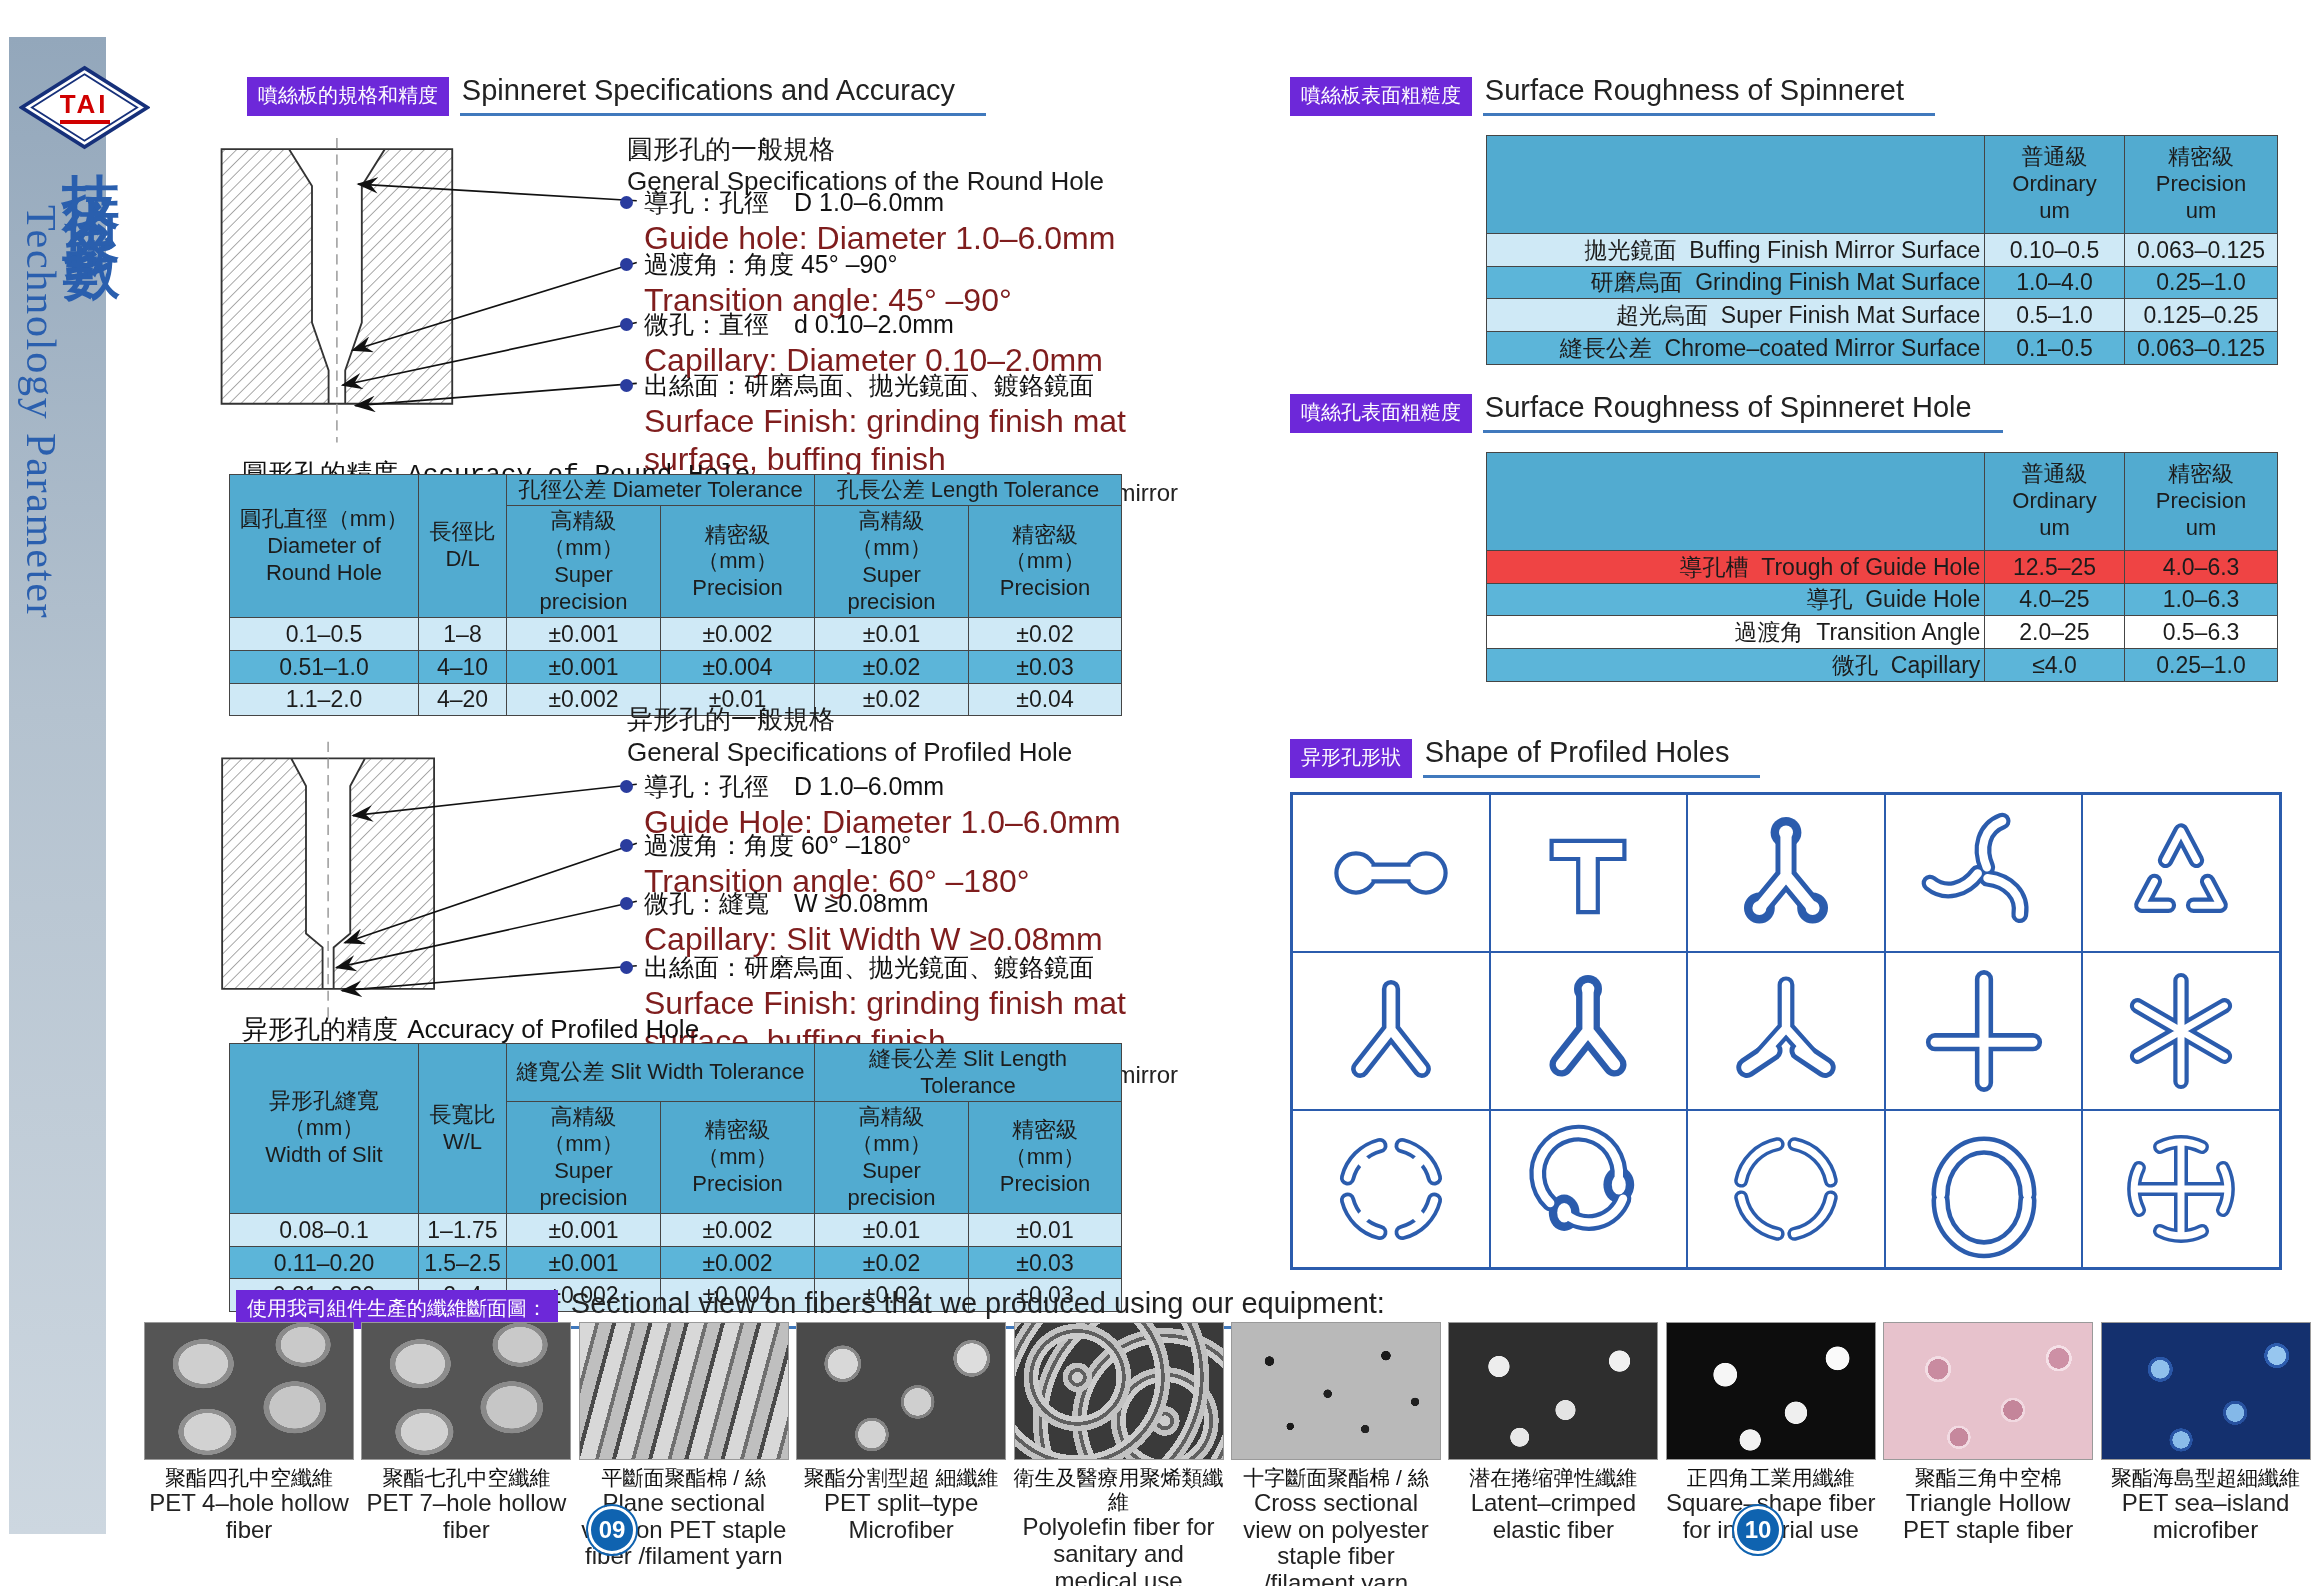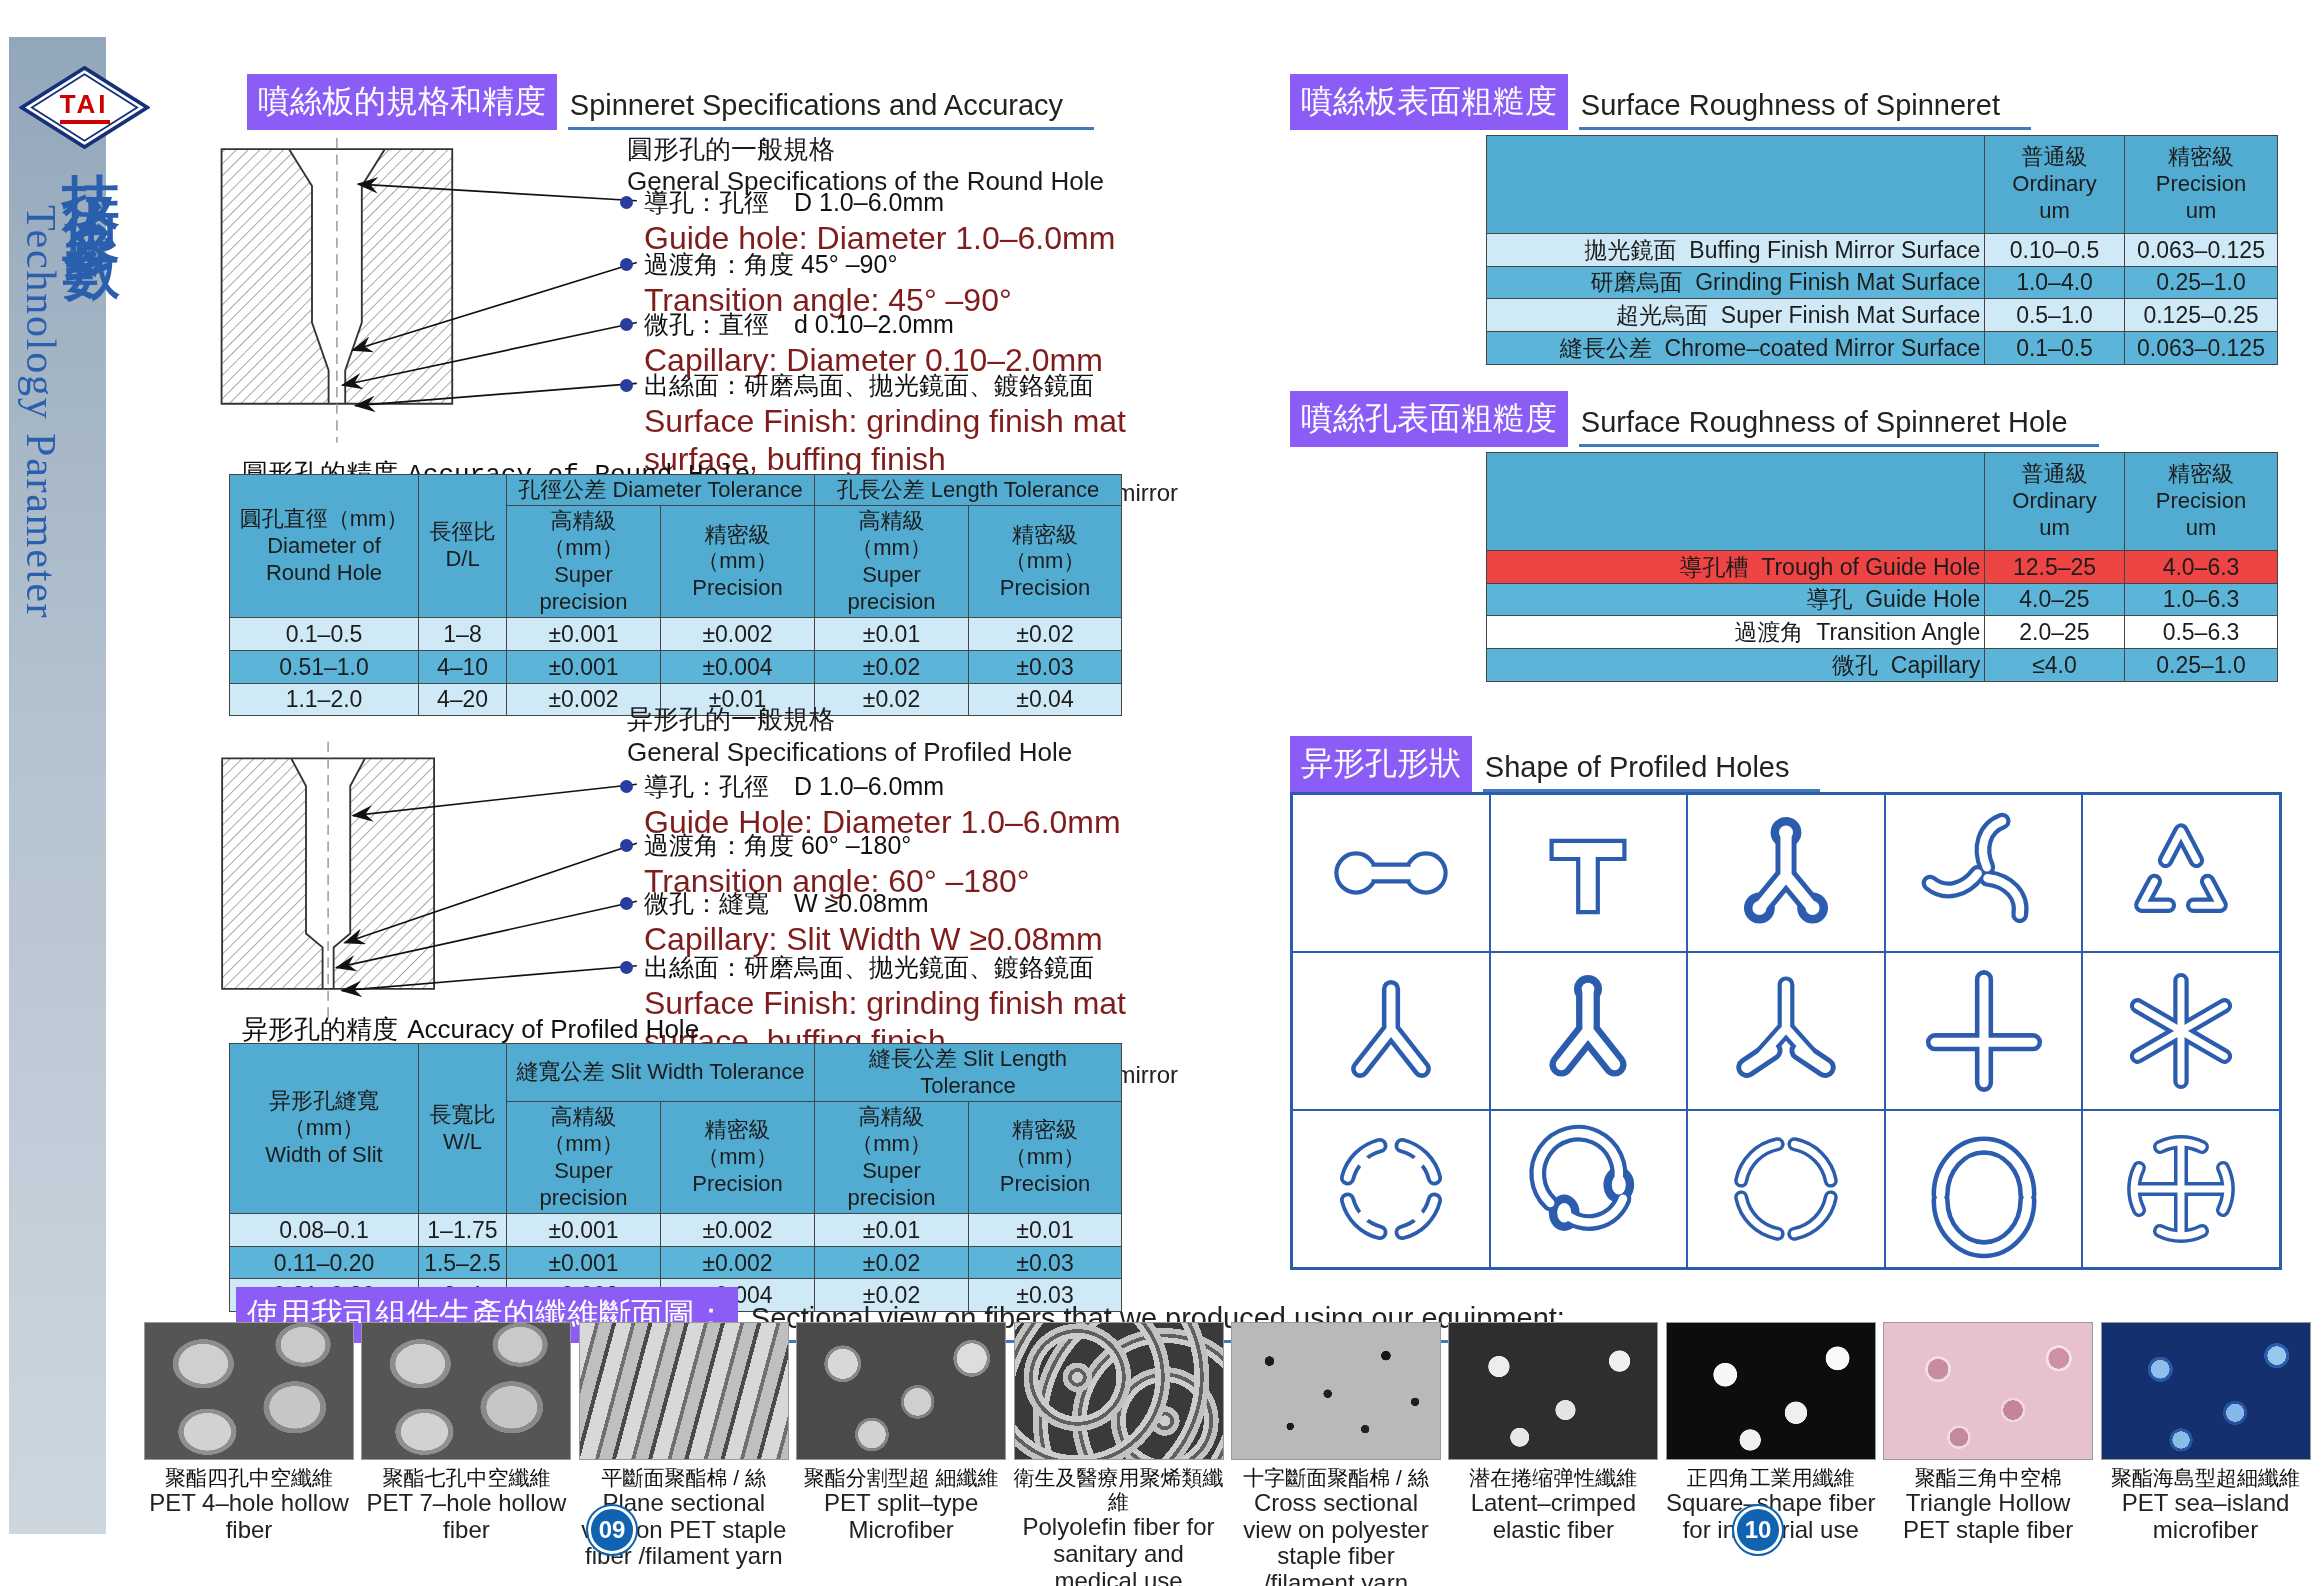--- a/index.html
+++ b/index.html
@@ -14,21 +14,21 @@
   .tai-label{position:absolute;left:0;top:24px;width:131px;text-align:center;
              color:#d00000;font-weight:bold;font-size:26px;letter-spacing:2.8px;}
   .tai-underline{position:absolute;left:41px;top:55px;width:50px;height:3.7px;background:#d00000;}
   .v-zh{position:absolute;left:52px;top:127px;writing-mode:vertical-rl;text-orientation:upright;
         font-family:"Liberation Serif",serif;font-weight:bold;font-size:57px;color:#2a5fae;letter-spacing:24px;}
   .v-en{position:absolute;left:16.6px;top:205px;writing-mode:vertical-rl;
         font-family:"Liberation Serif",serif;font-size:42px;color:#2a5fae;letter-spacing:1.8px;}
 
   
   .sec-head{position:absolute;display:flex;align-items:flex-end;gap:11px;white-space:nowrap;}
-  .sec-head .hz{background:#8b5cf6;color:#fff;font-size:32px;padding:5.5px 11px 6.5px 11px;}
+  .sec-head .hz{background:#6d28d9;color:#fff;font-size:20px;padding:5.5px 11px 6.5px 11px;}
   .sec-head .he{font-size:29px;color:#222;border-bottom:3.7px solid #4079bd;padding:0 31px 5.5px 1.8px;}
 
   
   .fig{position:absolute;width:1015px;}
   .fig svg.diagram{position:absolute;left:0;top:0;}
   .fig .sub{position:absolute;left:415px;}
   .fig .sub .s1,.fig .sub .s2{display:block;font-size:26px;color:#1a1a1a;line-height:1.25;}
   .bullet{position:absolute;left:408px;width:591px;}
   .bullet .dot{display:inline-block;width:13px;height:13px;border-radius:50%;background:#2a3c9e;
                margin-right:11px;vertical-align:1.8px;}

